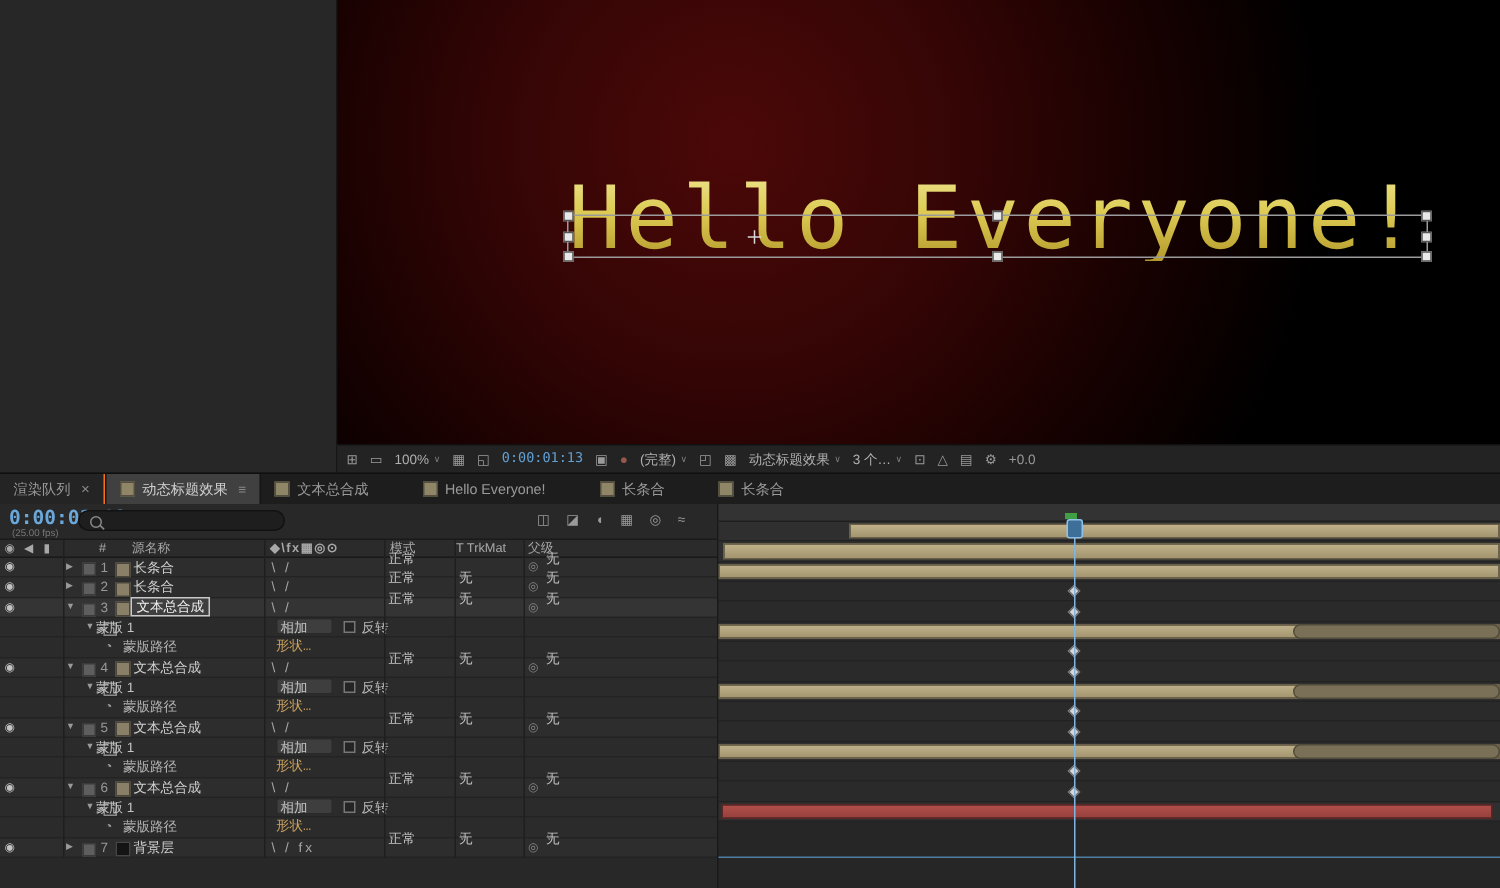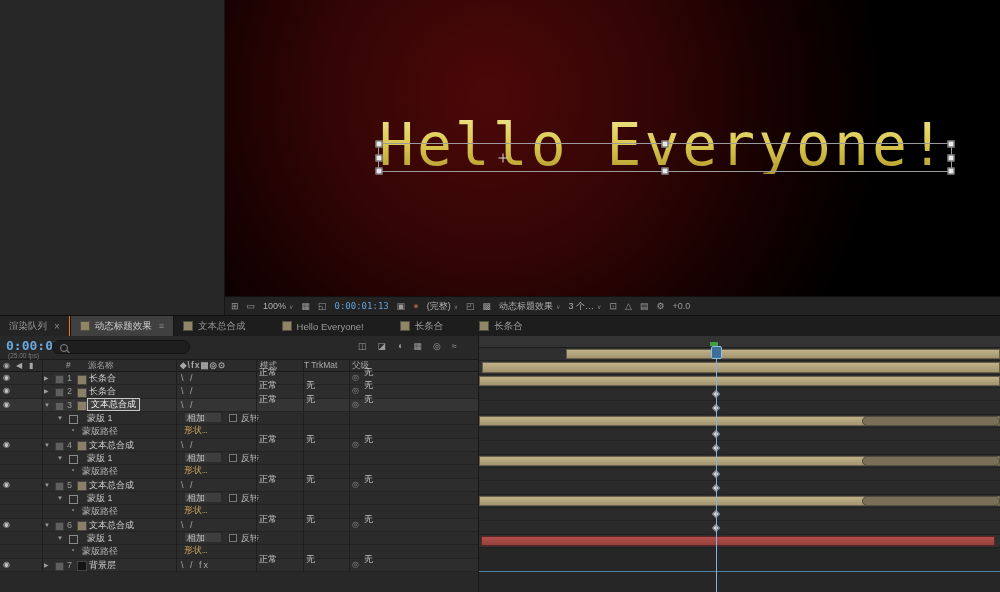--- a/index.html
+++ b/index.html
@@ -89,21 +89,21 @@
   .licon.solid{background:#141414;border:1px solid #454545;}
   .lname{left:89px;top:0;color:#cfcfcf;}
   .lname.sel{border:1px solid #c9c9c9;background:#3f3f3f;color:#efefef;padding:0 3px;top:-1px;left:87px;line-height:11px;}
   .sw{left:181px;top:0;color:#a8a8a8;letter-spacing:2px;}
   .cell{display:flex;justify-content:space-between;align-items:center;text-decoration:underline;}
   .cmode{left:259px;top:0;width:40px;}
   .ctrk{left:306px;top:0;width:32px;}
   .pick{left:352px;top:0;font-size:8px;color:#8a8a8a;}
   .cpar{left:364px;top:0;width:62px;}
   .mswatch{left:69px;top:3px;width:7px;height:7px;border:1px solid #8a8a8a;background:transparent;}
-  .mname{left:87px;top:0;color:#c4c4c4;}
+  .mname{left:64px;top:0;color:#c4c4c4;}
   .mmode{left:184px;top:0.5px;width:38px;background:#3e3e3e;border:1px solid #2a2a2a;
          border-radius:2px;padding:0 2px;line-height:10px;height:11px;box-sizing:border-box;}
   .mchk{left:229px;top:2.5px;width:8px;height:8px;border:1px solid #777;background:#242424;box-sizing:border-box;}
   .mlab{left:241px;top:0;color:#b8b8b8;}
   .stopw{left:70px;top:0;font-size:8px;color:#a0a0a0;}
   .pname{left:82px;top:0;color:#b4b4b4;}
   .pvalue{left:184px;top:0;color:#c9a05e;font-family:Liberation Mono, monospace;}
   .tl-fill-left{height:20px;background:#282828;}
 
   

